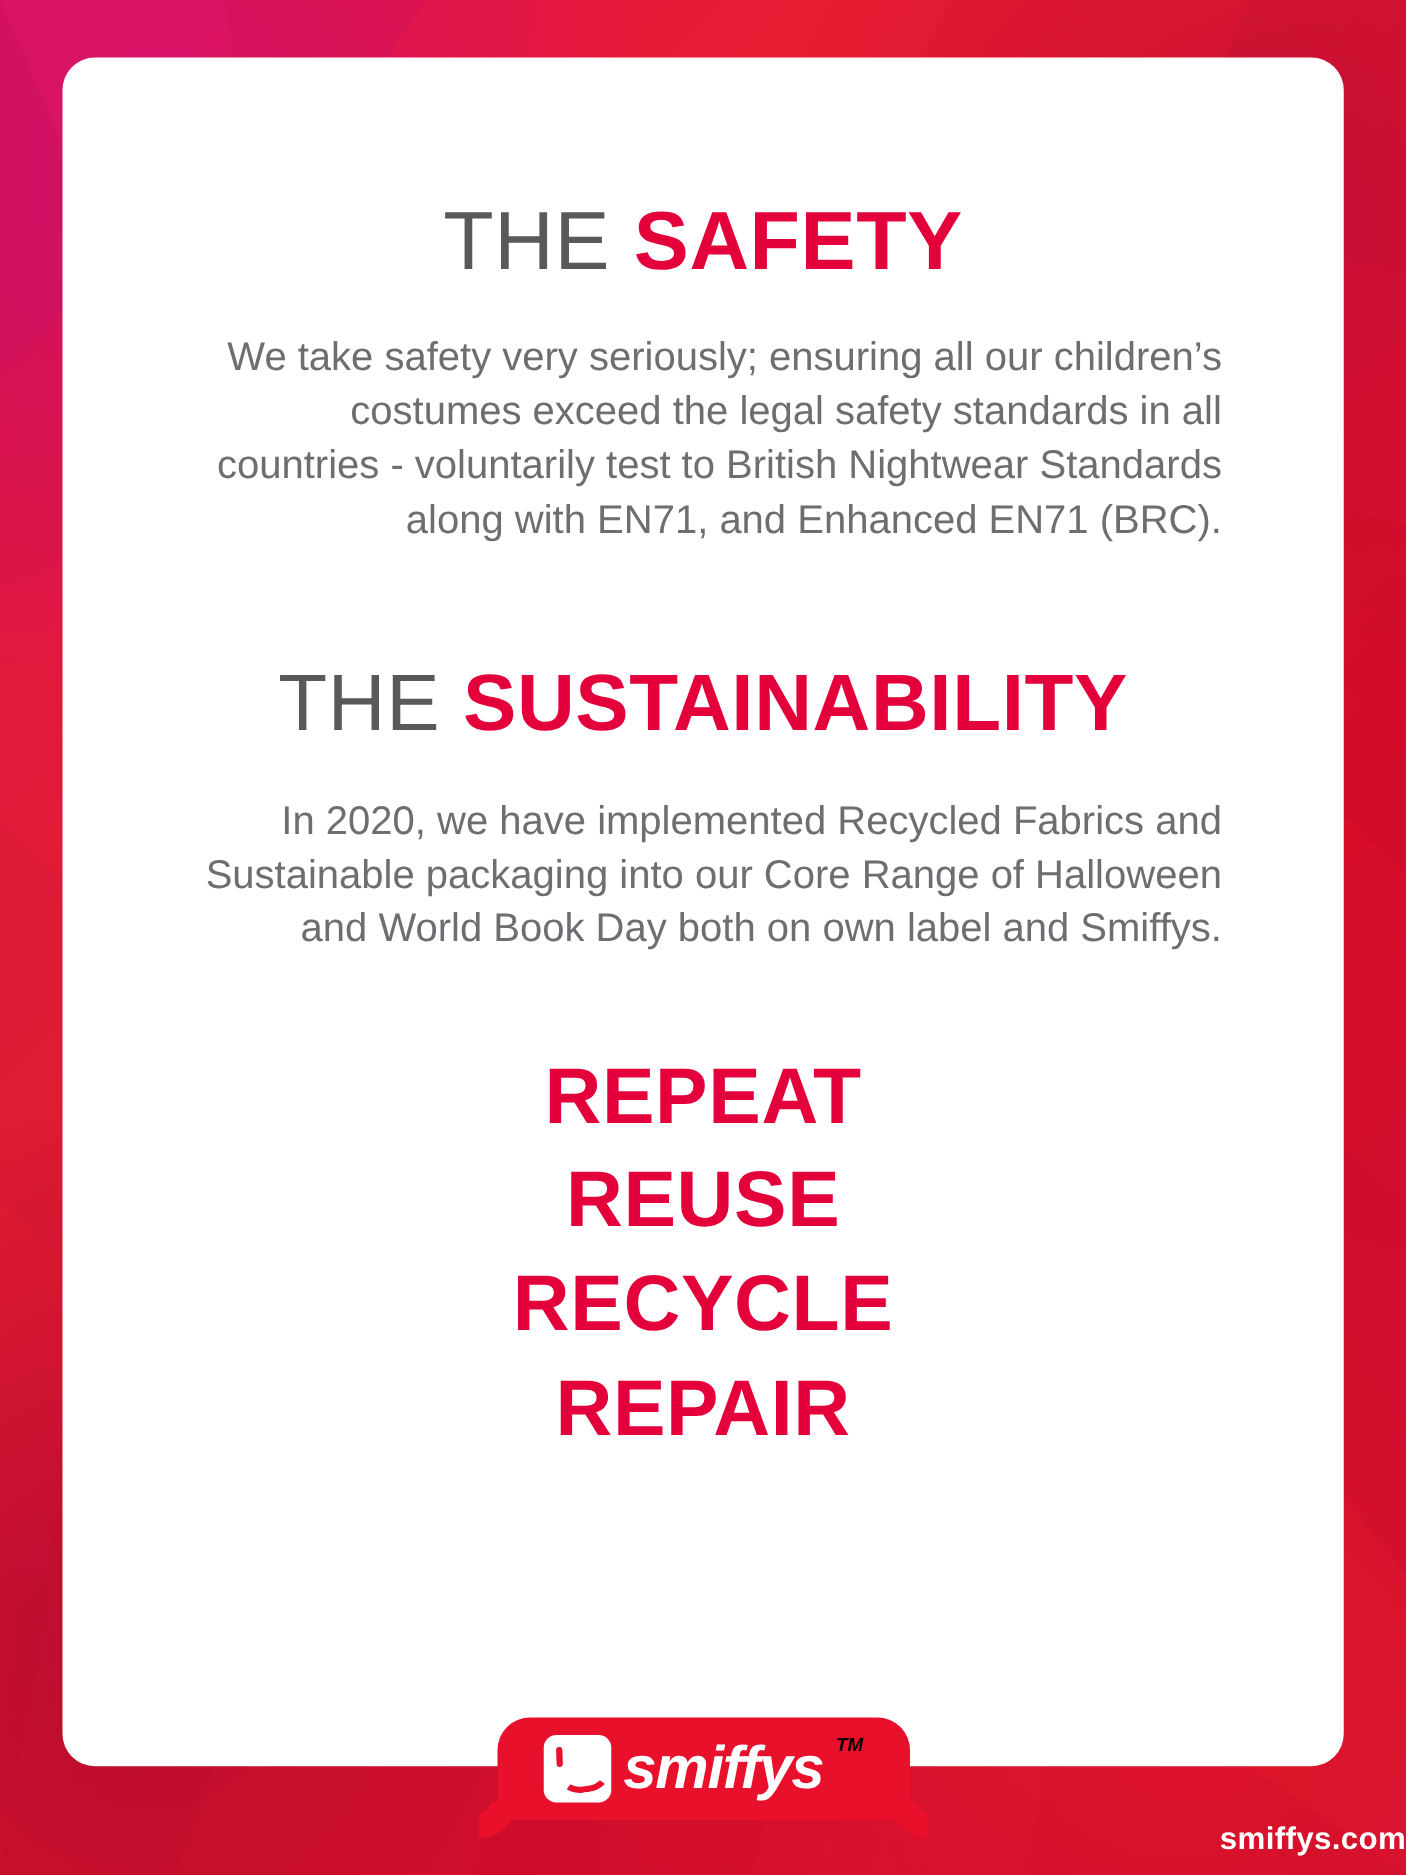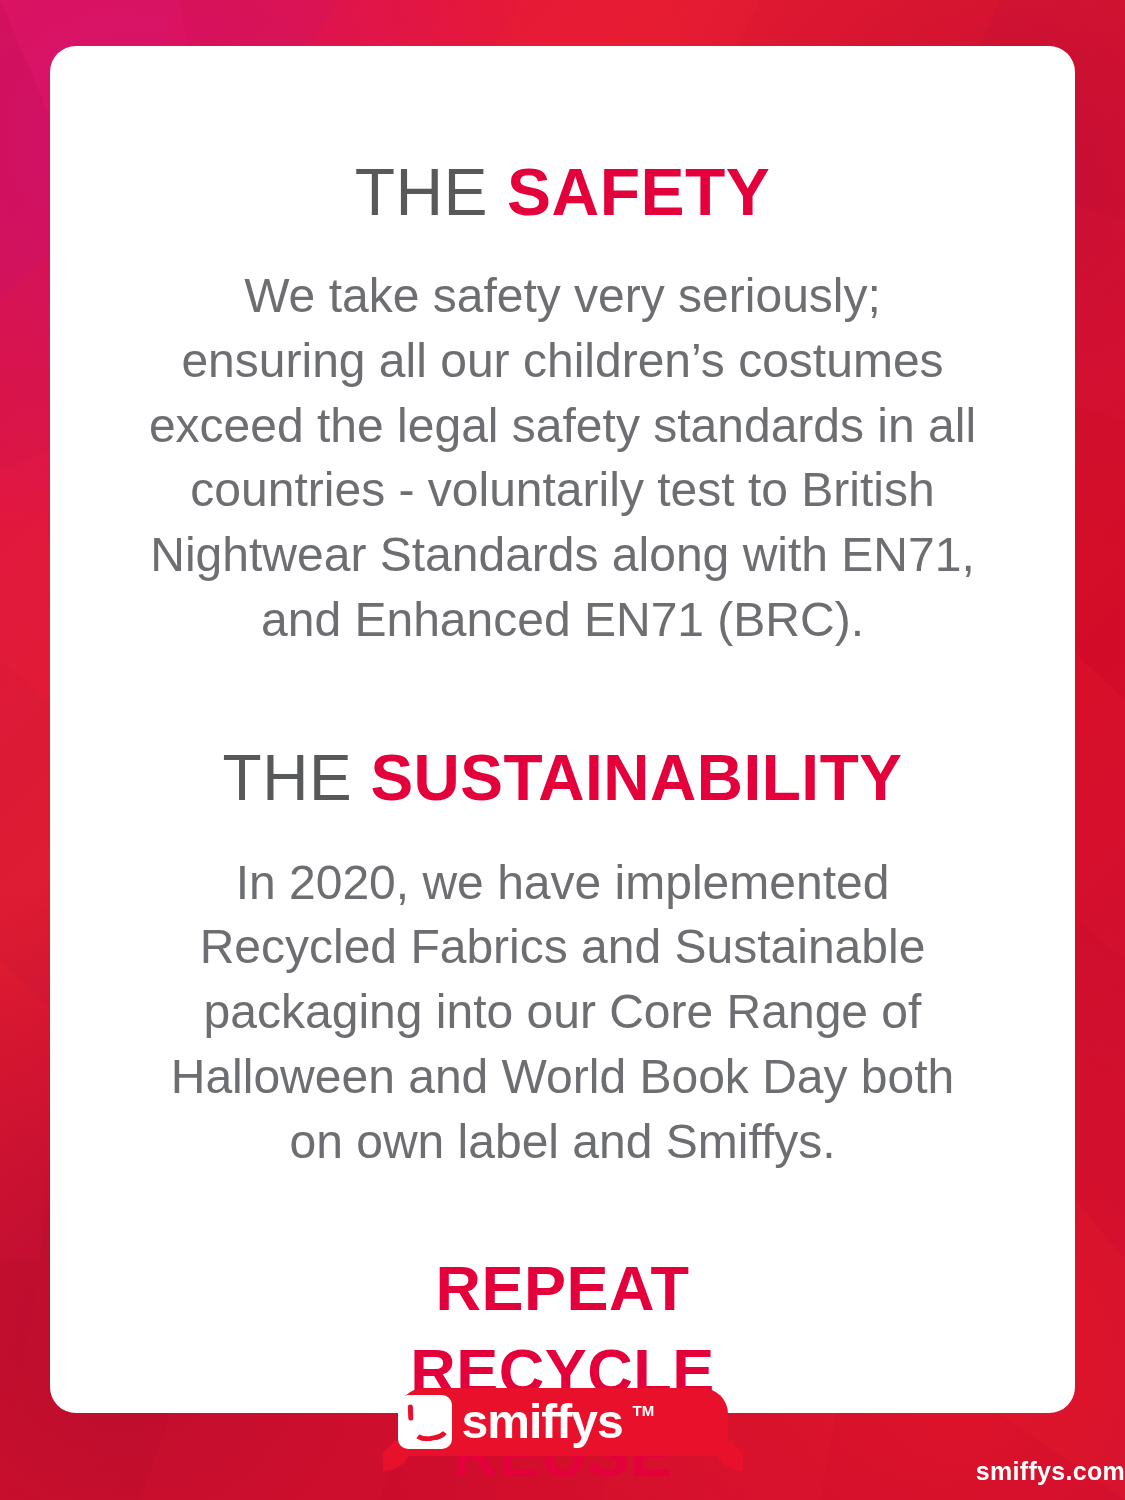--- a/index.html
+++ b/index.html
@@ -62,26 +62,27 @@
 
   .heading-safety {
     margin-top: 52px;
   }
   .heading-sustain {
     margin-top: 0;
     font-size: 64px;
   }
 
   .body-text {
-    font-size: 48px;
+    font-size: 32px;
     line-height: 1.35;
     color: #6d6e71;
     font-weight: 400;
     margin: 0 auto;
     max-width: 830px;
+    text-align: right;
   }
 
   .block-safety-text {
     margin-top: 36px;
   }
 
   .spacer-mid {
     height: 92px;
   }
 
@@ -100,28 +101,29 @@
     letter-spacing: 0.5px;
   }
 
   
   .footer-tab {
     position: absolute;
     left: 50%;
     transform: translateX(-50%);
     bottom: 44px;
     width: 330px;
-    height: 68px;
+    height: 82px;
     background: #e8102b;
     border-top-left-radius: 26px;
     border-top-right-radius: 26px;
     display: flex;
     align-items: center;
-    justify-content: flex-start;
+    justify-content: center;
     gap: 10px;
+    font-style: italic;
   }
   .footer-tab::before,
   .footer-tab::after {
     content: "";
     position: absolute;
     bottom: 0;
     width: 30px;
     height: 30px;
     background: transparent;
   }
@@ -174,21 +176,21 @@
     font-size: 48px;
     font-weight: 700;
     color: #ffffff;
     letter-spacing: -1px;
     line-height: 1;
     position: relative;
   }
   .logo-tm {
     font-size: 15px;
     font-weight: 700;
-    color: #ffffff;
+    color: #000000;
     align-self: flex-start;
     margin-top: 14px;
   }
 
   .site-url {
     position: absolute;
     left: 0;
     right: 0;
     bottom: 14px;
     text-align: right;
@@ -236,22 +238,22 @@
     <p class="body-text block-safety-text">We take safety very seriously; ensuring all our children’s costumes exceed the legal safety standards in all countries - voluntarily test to British Nightwear Standards along with EN71, and Enhanced EN71 (BRC).</p>
 
     <div class="spacer-mid"></div>
 
     <h1 class="heading heading-sustain"><span>THE </span><span class="accent">SUSTAINABILITY</span></h1>
 
     <p class="body-text block-sustain-text">In 2020, we have implemented Recycled Fabrics and Sustainable packaging into our Core Range of Halloween and World Book Day both on own label and Smiffys.</p>
 
     <div class="slogan">
       <div class="slogan-line">REPEAT</div>
+      <div class="slogan-line">REUSE</div>
       <div class="slogan-line">RECYCLE</div>
-      <div class="slogan-line">REUSE</div>
       <div class="slogan-line">REPAIR</div>
     </div>
 
   </div>
 
   <div class="footer-tab">
     <div class="logo-mark">
       <div class="smile"></div>
     </div>
     <div class="logo-word">smiffys</div>

